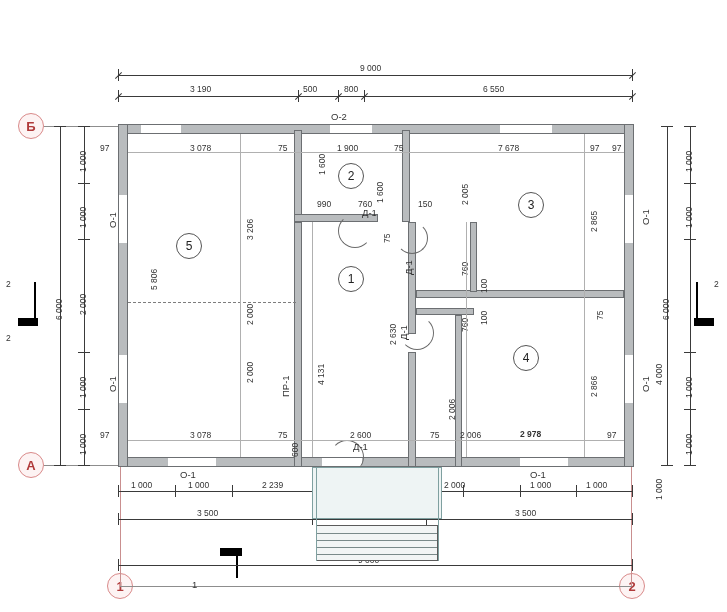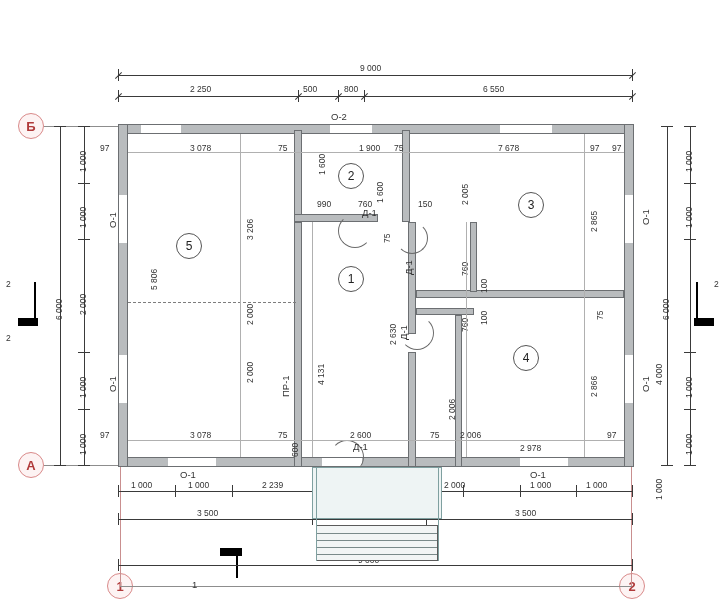--- a/index.html
+++ b/index.html
@@ -114,21 +114,21 @@
   <div class="ln v" style="left:118px; top:90px; height:12px;"></div>
   <div class="ln v" style="left:298px; top:90px; height:12px;"></div>
   <div class="ln v" style="left:338px; top:90px; height:12px;"></div>
   <div class="ln v" style="left:364px; top:90px; height:12px;"></div>
   <div class="ln v" style="left:632px; top:90px; height:12px;"></div>
   <div class="tick" style="left:114px; top:96px;"></div>
   <div class="tick" style="left:294px; top:96px;"></div>
   <div class="tick" style="left:334px; top:96px;"></div>
   <div class="tick" style="left:360px; top:96px;"></div>
   <div class="tick" style="left:628px; top:96px;"></div>
-  <div class="lbl" style="left:190px; top:85px;">2 250</div>
+  <div class="lbl" style="left:190px; top:85px;">3 190</div>
   <div class="lbl" style="left:303px; top:85px;">500</div>
   <div class="lbl" style="left:344px; top:85px;">800</div>
   <div class="lbl" style="left:483px; top:85px;">6 550</div>
 
   <div class="bubble" style="left:18px; top:113px;">Б</div>
   <div class="bubble" style="left:18px; top:452px;">А</div>
   <div class="bubble" style="left:107px; top:573px;">1</div>
   <div class="bubble" style="left:619px; top:573px;">2</div>
 
   <div class="ln h thin" style="left:44px; top:126px; width:76px;"></div>
@@ -251,34 +251,34 @@
   <div class="lbl v big" style="left:404px; top:275px;">Д-1</div>
   <div class="lbl v big" style="left:399px; top:340px;">Д-1</div>
   <div class="lbl big" style="left:353px; top:442px;">Д-1</div>
   <div class="lbl v big" style="left:281px; top:397px;">ПР-1</div>
 
   <div class="ln h vthin" style="left:128px; top:152px; width:496px;"></div>
   <div class="lbl" style="left:100px; top:144px;">97</div>
   <div class="lbl" style="left:190px; top:144px;">3 078</div>
   <div class="lbl" style="left:278px; top:144px;">75</div>
   <div class="lbl v" style="left:318px; top:175px;">1 600</div>
-  <div class="lbl" style="left:337px; top:144px;margin-left:22px;">1 900</div>
+  <div class="lbl" style="left:337px; top:144px;">1 900</div>
   <div class="lbl" style="left:394px; top:144px;">75</div>
   <div class="lbl" style="left:498px; top:144px;">7 678</div>
   <div class="lbl" style="left:590px; top:144px;">97</div>
   <div class="lbl" style="left:612px; top:144px;">97</div>
 
   <div class="ln h vthin" style="left:128px; top:440px; width:496px;"></div>
   <div class="lbl" style="left:100px; top:431px;">97</div>
   <div class="lbl" style="left:190px; top:431px;">3 078</div>
   <div class="lbl" style="left:278px; top:431px;">75</div>
   <div class="lbl" style="left:350px; top:431px;">2 600</div>
   <div class="lbl" style="left:430px; top:431px;">75</div>
   <div class="lbl" style="left:460px; top:431px;">2 006</div>
-  <div class="lbl" style="left:520px; top:444px;">2 978</div>
+  <div class="lbl" style="left:520px; top:430px;font-weight:bold;">2 978</div>
   <div class="lbl" style="left:607px; top:431px;">97</div>
 
   <div class="lbl v" style="left:150px; top:290px;">5 806</div>
   <div class="lbl v" style="left:246px; top:240px;">3 206</div>
   <div class="lbl v" style="left:246px; top:383px;">2 000</div>
   <div class="lbl v" style="left:246px; top:325px;">2 000</div>
   <div class="lbl v" style="left:291px; top:457px;">600</div>
 
   <div class="lbl v" style="left:317px; top:385px;">4 131</div>
   <div class="lbl v" style="left:389px; top:345px;">2 630</div>

